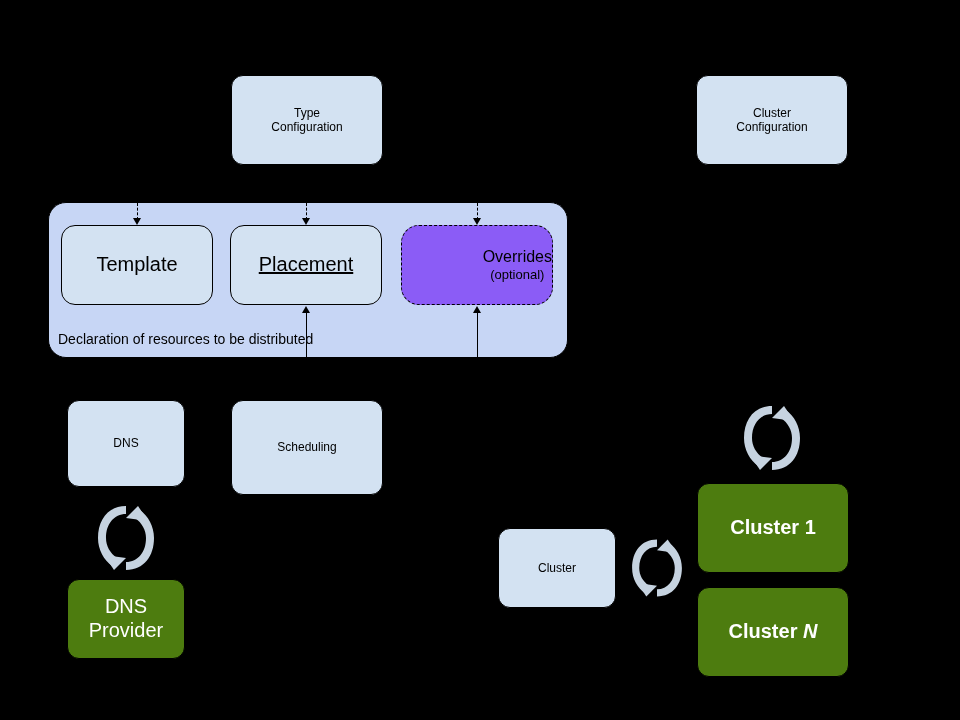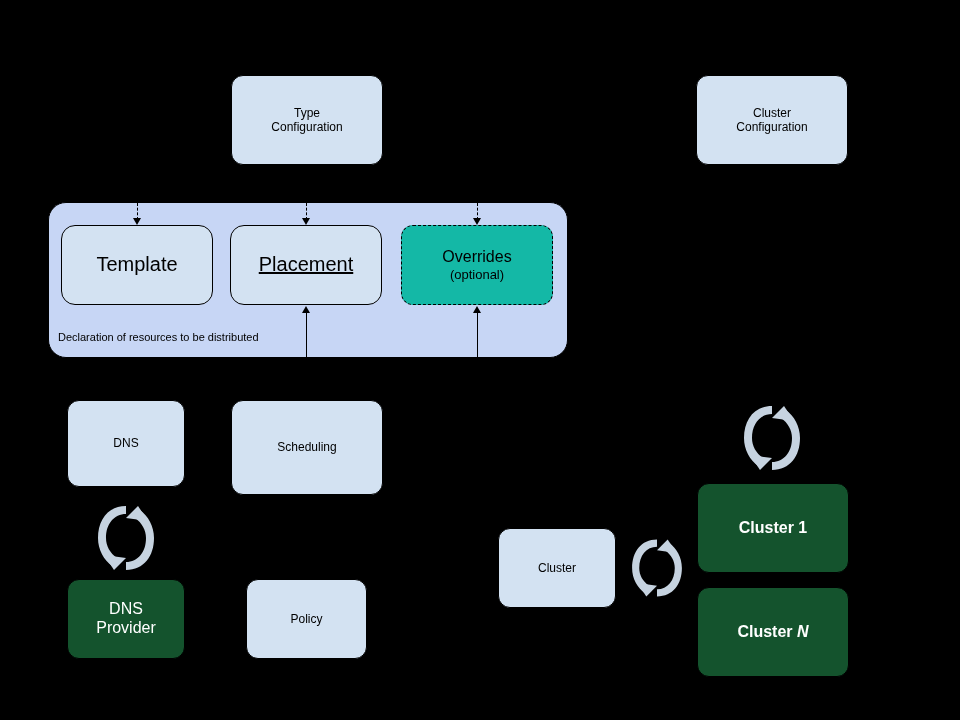--- a/index.html
+++ b/index.html
@@ -36,47 +36,48 @@
     font-size: 12px;
   }
   
   .box-inner {
     background: #d3e2f2;
     border: 1px solid #000000;
     border-radius: 14px;
     font-size: 20px;
   }
   .box-inner-dashed {
-    background: #14b8a6;
+    background: #8b5cf6;
     border: 1px dashed #000000;
-    border-radius: 12px;
+    border-radius: 18px;
     font-size: 16px;
+    justify-content: flex-end;
   }
   
   .box-blue {
-    background: #14532d;
+    background: #4d7c0f;
     border: 1px solid #000000;
     border-radius: 12px;
     color: #ffffff;
-    font-size: 16px;
+    font-size: 20px;
   }
   .box-blue.bold {
     font-weight: bold;
   }
   
   .container-group {
     position: absolute;
     box-sizing: border-box;
     background: #c7d6f5;
     border: 1px solid #000000;
     border-radius: 18px;
   }
   .caption {
     position: absolute;
-    font-size: 11px;
+    font-size: 14px;
     color: #000000;
     white-space: nowrap;
   }
   .sub {
     font-size: 13px;
     display: block;
   }
   .ital {
     font-style: italic;
   }
@@ -179,23 +180,20 @@
     </svg>
   </div>
 
   <div class="node box-blue" style="left:67px; top:579px; width:118px; height:80px;">
     <div>
       <span>DNS</span><br>
       <span>Provider</span>
     </div>
   </div>
 
-  <div class="node box-light" style="left:246px; top:579px; width:121px; height:80px;">
-    <span>Policy</span>
-  </div>
 
 
   <div class="sync-icon" style="left:736px; top:396px; width:72px; height:84px;">
     <svg width="72" height="84" viewBox="0 0 72 80" xmlns="http://www.w3.org/2000/svg">
       <path d="M36 8 C18 8 8 22 8 40 C8 52 14 62 22 68 L27 60 C20 55 16 48 16 40 C16 26 24 16 36 16 Z" fill="#c6d3e0"></path>
       <path d="M24 72 L36 60 L14 57 Z" fill="#c6d3e0"></path>
       <path d="M36 72 C54 72 64 58 64 40 C64 28 58 18 50 12 L45 20 C52 25 56 32 56 40 C56 54 48 64 36 64 Z" fill="#c6d3e0"></path>
       <path d="M48 8 L36 20 L58 23 Z" fill="#c6d3e0"></path>
     </svg>
   </div>

